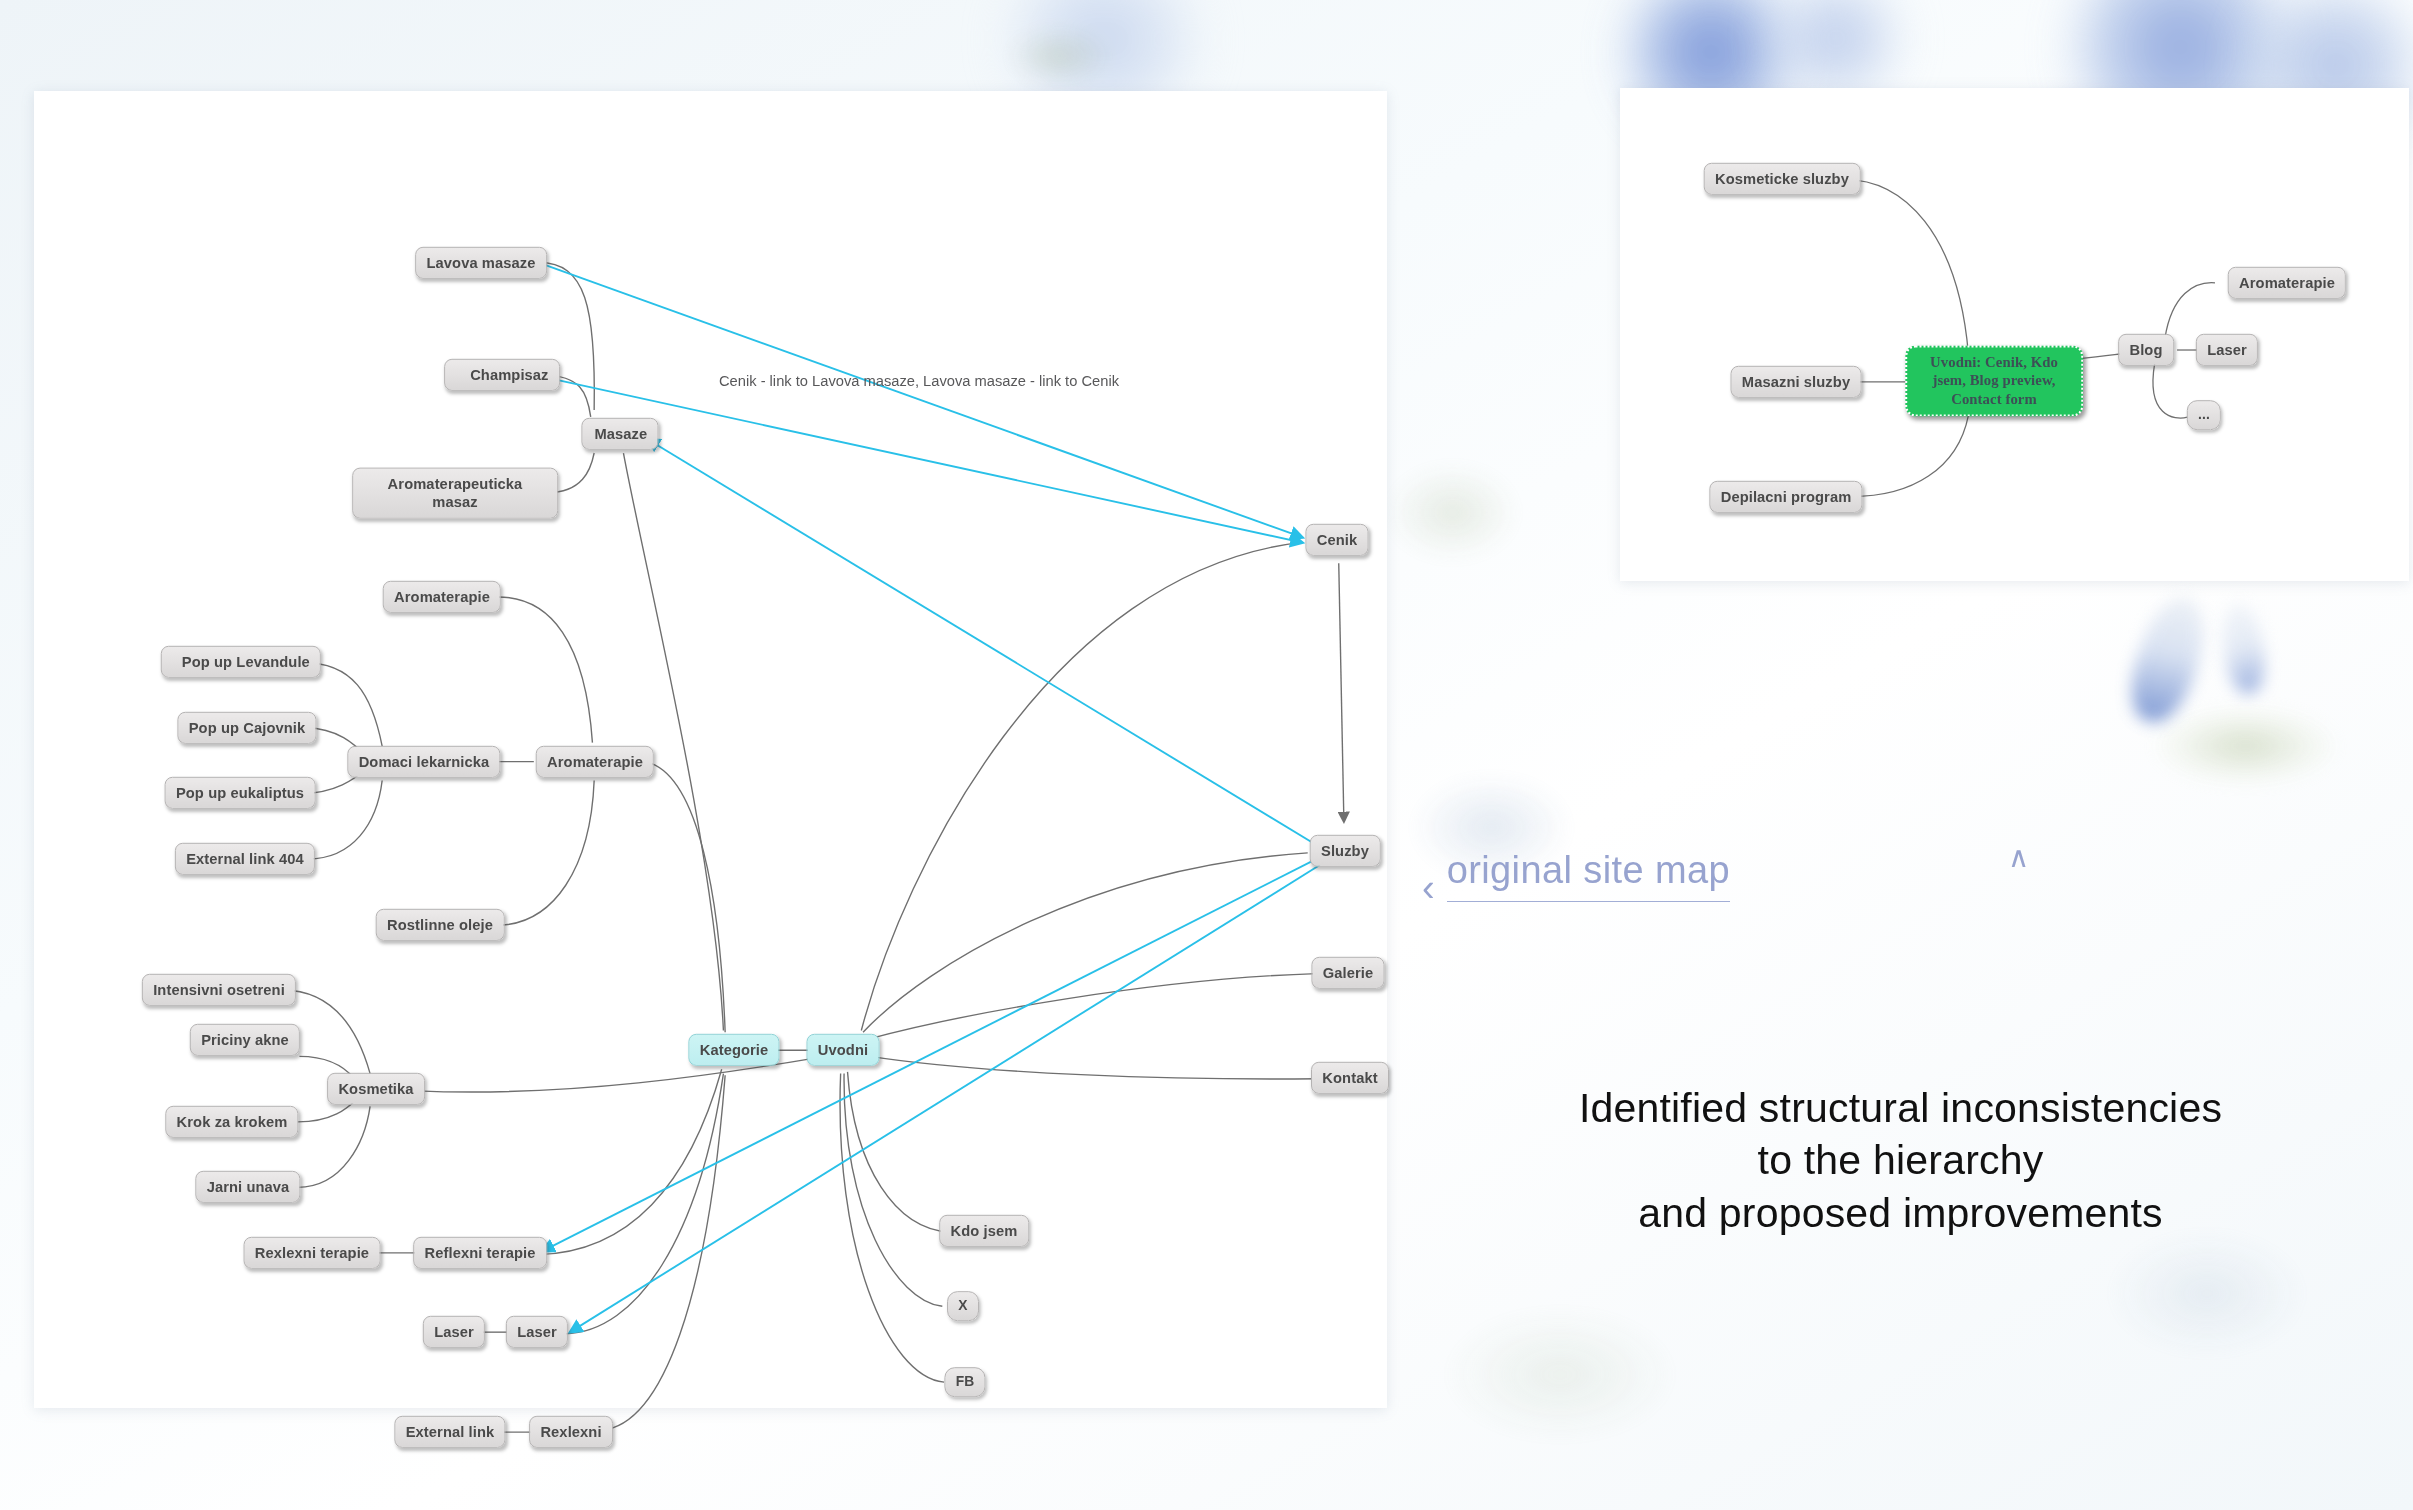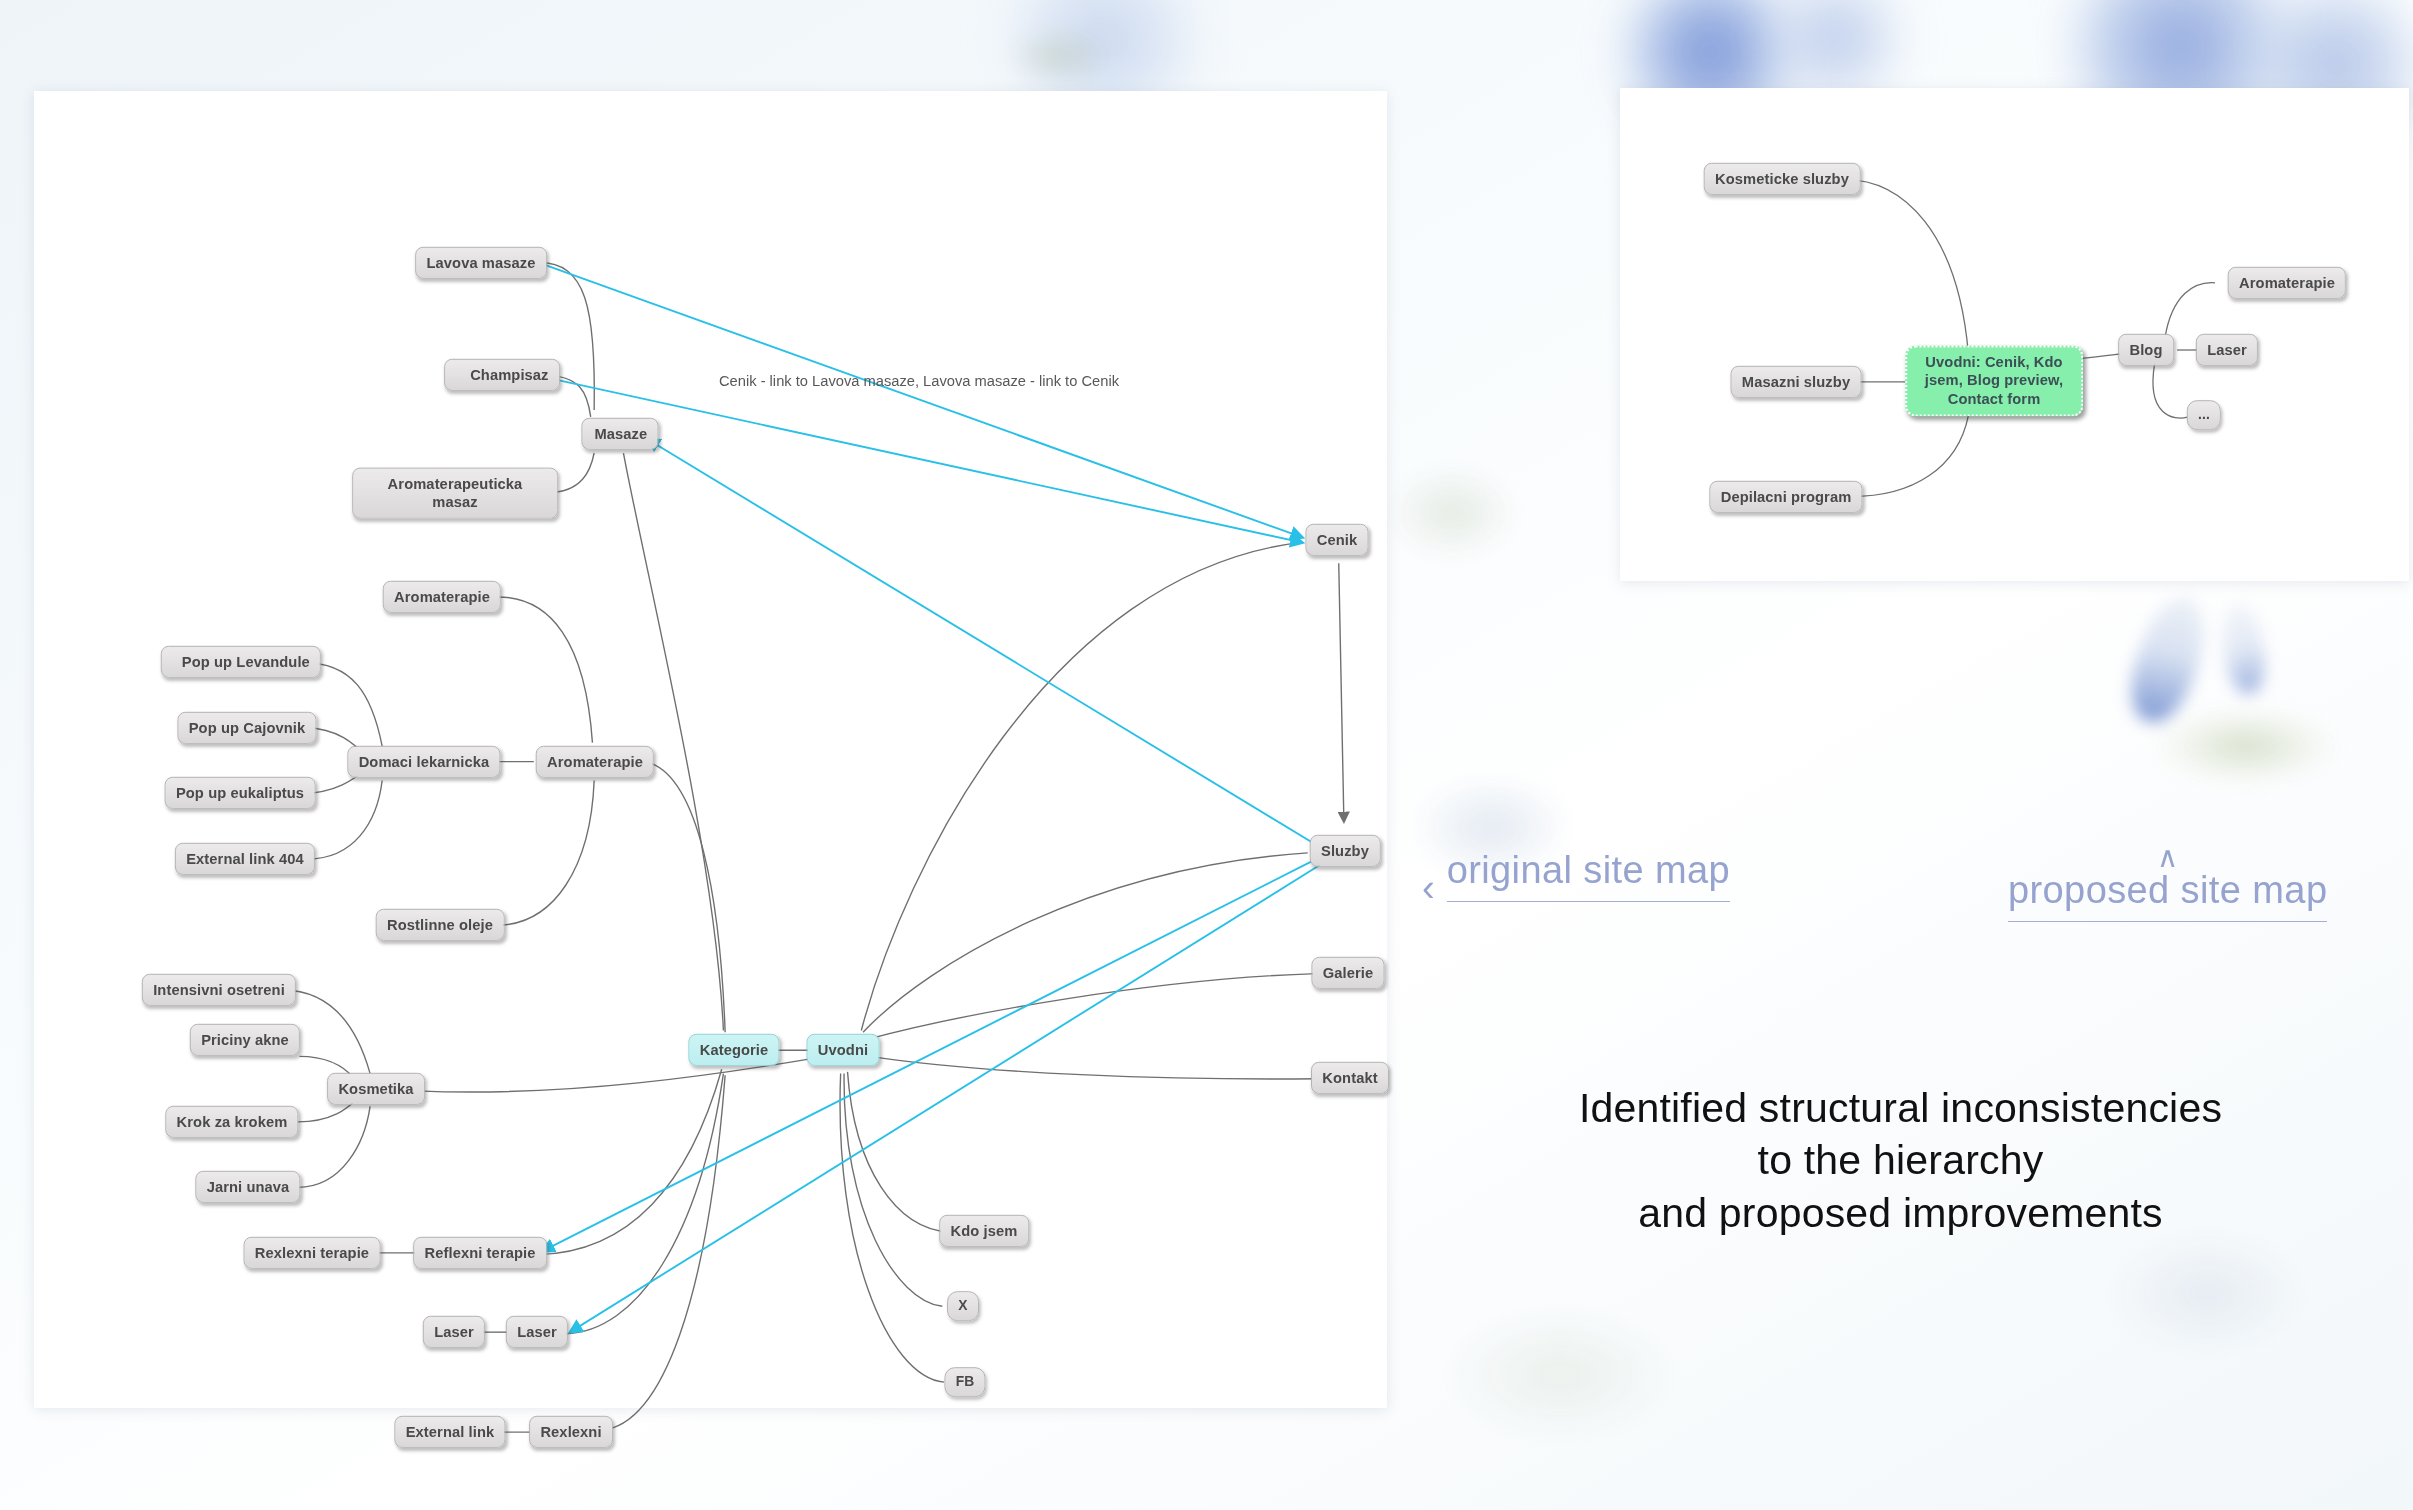--- a/index.html
+++ b/index.html
@@ -28,23 +28,23 @@
     display:flex;align-items:center;justify-content:center;text-align:center;
     background:linear-gradient(180deg,#eceaea 0%,#e2e0e0 55%,#d9d7d7 100%);
     border:0.9px solid #b4b2b2;border-radius:7.8px;
     box-shadow:1.7px 2.6px 3.4px rgba(60,60,60,.33);
     color:#4a4a4a;font-weight:bold;letter-spacing:0.1px;
     font-size:14.7px;line-height:1.25;padding:6px 10.3px;white-space:nowrap;
     font-family:"Liberation Sans",sans-serif;}
   .node.multiline{white-space:normal;}
   .node.cyan{background:linear-gradient(180deg,#cdf4f4 0%,#bdeef0 100%);
     border:0.9px solid #8fd2d6;}
-  .node.blue{background:#86efac;border:2.6px dotted #ffffff;
+  .node.blue{background:#22c55e;border:2.6px dotted #ffffff;
     color:#3d4f56;border-radius:10.3px;
-    box-shadow:2.6px 3.4px 4.3px rgba(40,40,40,.45);}
+    box-shadow:2.6px 3.4px 4.3px rgba(40,40,40,.45);font-family:Liberation Serif, serif;}
   .node.tiny{font-size:13.8px;padding:5.2px 10.3px;border-radius:10.3px;}
   
   .note{position:absolute;color:#58585a;font-size:14.7px;
     font-family:"Liberation Sans",sans-serif;white-space:nowrap;}
   
   .nav{position:absolute;display:flex;align-items:flex-end;gap:12px;}
   .nav .chev{color:#97a3cf;font-size:38px;line-height:.7;font-weight:300;}
   .nav .chev.up{font-size:29px;}
   .nav-label{color:#97a3cf;font-size:38px;letter-spacing:0.4px;
     border-bottom:1.7px solid #a2aed6;padding-bottom:8.6px;
@@ -212,21 +212,20 @@
     <div class="node tiny" style="left:584px;top:327px;">...</div>
   </div>
 </div>
 
 <div class="nav" id="nav-original">
   <span class="chev">‹</span>
   <span class="nav-label">original site map</span>
 </div>
 <div class="nav" id="nav-proposed">
   <span class="chev up">∧</span>
-  <span class="nav-label">proposed site map</span>
 </div>
 
 <div id="caption">
   <div>Identified structural inconsistencies</div>
   <div>to the hierarchy</div>
   <div>and proposed improvements</div>
 </div>
 
 
 </body></html>

